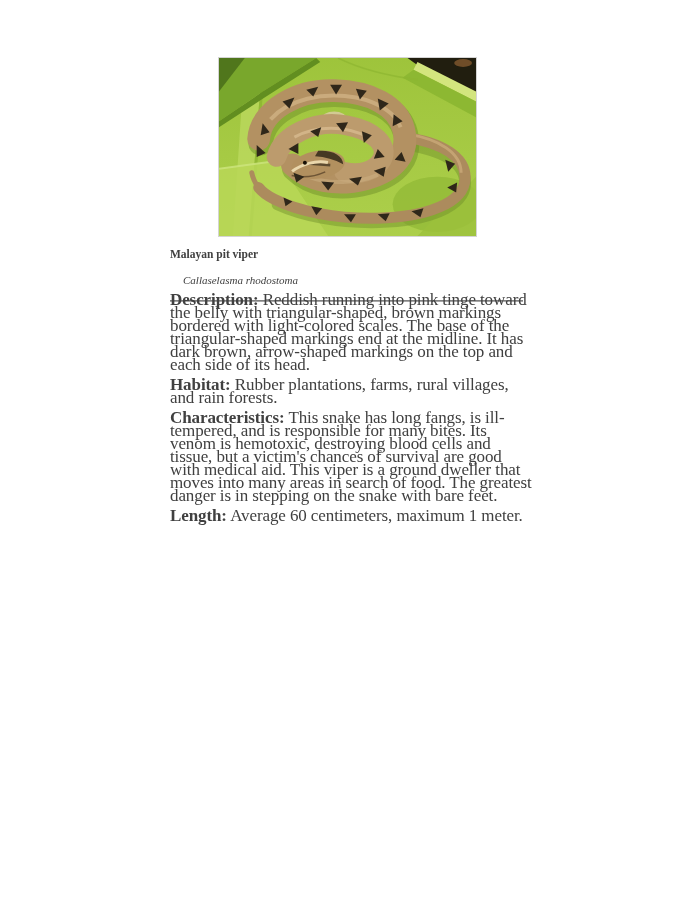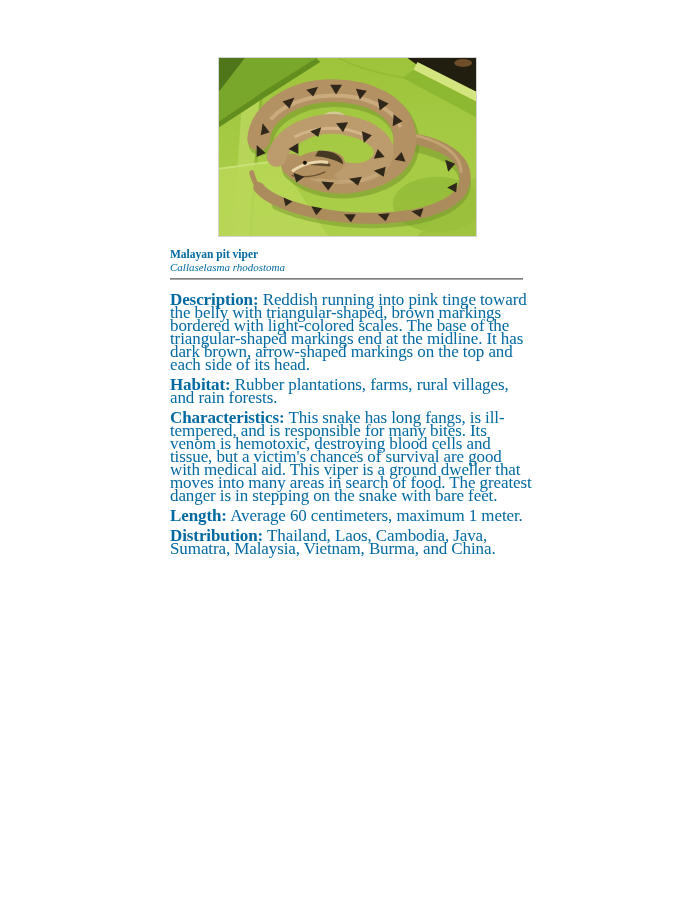--- a/index.html
+++ b/index.html
@@ -1,27 +1,27 @@
 <!DOCTYPE html>
 <html><head>
 <meta charset="utf-8">
 <style>
   html, body { margin:0; padding:0; background:#ffffff; }
   .page {
     position:relative; width:695px; height:899px; background:#ffffff;
-    font-family:"Liberation Serif", serif; color:#0369a1; overflow:hidden;
+    font-family:"Liberation Serif", serif; color:#404040; overflow:hidden;
   }
   .photo-figure {
     position:absolute; left:218px; top:57px; width:259px; height:180px;
     border:1px solid #d4d4d4; box-sizing:border-box; background:#a6cb42;
   }
   .photo-figure svg { display:block; width:100%; height:100%; }
   .title-block { position:absolute; left:170px; top:248px; width:353px; }
   .common-name { font-size:11.5px; font-weight:bold; line-height:13px; margin:0; }
-  .sci-name { font-size:11px; font-style:italic; line-height:13px; margin:0; }
+  .sci-name { font-size:11px; font-style:italic; line-height:13px; margin:13px; }
   .rule { height:2px; margin-top:4px; background:linear-gradient(to bottom, #6f6f6f, #b9b9b9); }
   .content {
     position:absolute; left:170px; top:293px; width:362px;
     font-size:17px; line-height:13px; letter-spacing:-0.1px;
   }
   .content p { margin:0 0 7px 0; }
   .content strong { font-weight:bold; }
 </style>
 </head>
 <body>
@@ -120,17 +120,15 @@
 
     <p><strong>Habitat:</strong>
       <span>Rubber plantations, farms, rural villages, and rain forests.</span></p>
 
     <p><strong>Characteristics:</strong>
       <span>This snake has long fangs, is ill-tempered, and is responsible for many bites. Its venom is hemotoxic, destroying blood cells and tissue, but a victim's chances of survival are good with medical aid. This viper is a ground dweller that moves into many areas in search of food. The greatest danger is in stepping on the snake with bare feet.</span></p>
 
     <p><strong>Length:</strong>
       <span>Average 60 centimeters, maximum 1 meter.</span></p>
 
-    <p><strong>Distribution:</strong>
-      <span>Thailand, Laos, Cambodia, Java, Sumatra, Malaysia, Vietnam, Burma, and China.</span></p>
   </div>
 
 </div>
 
 </body></html>

